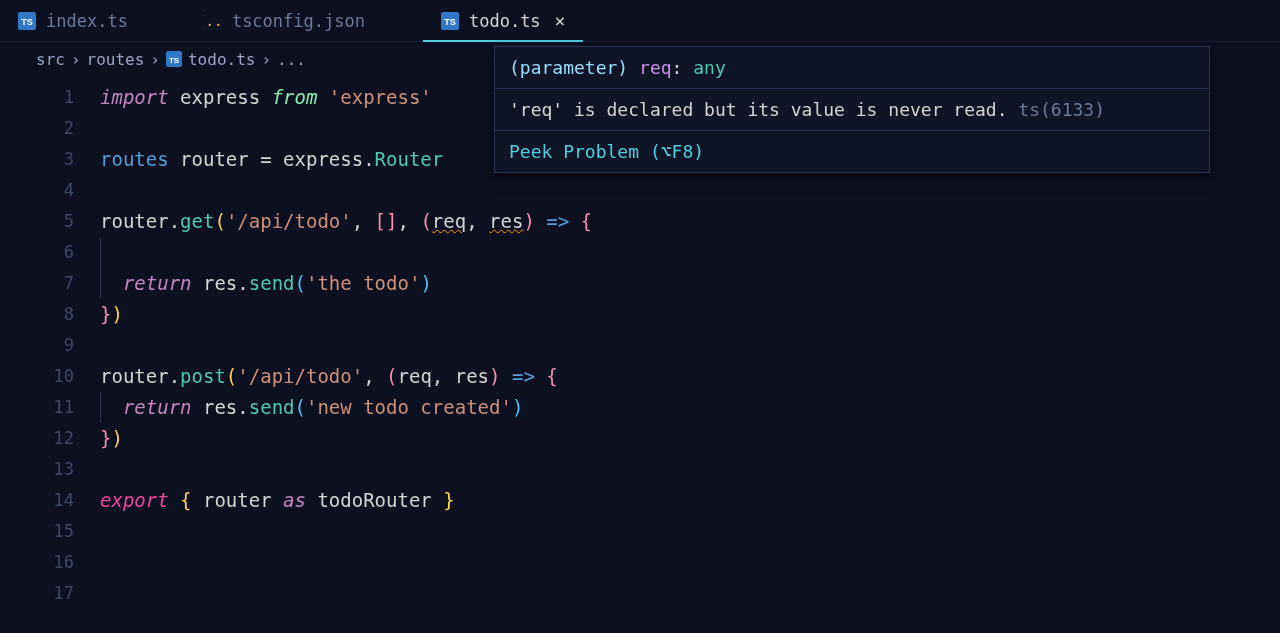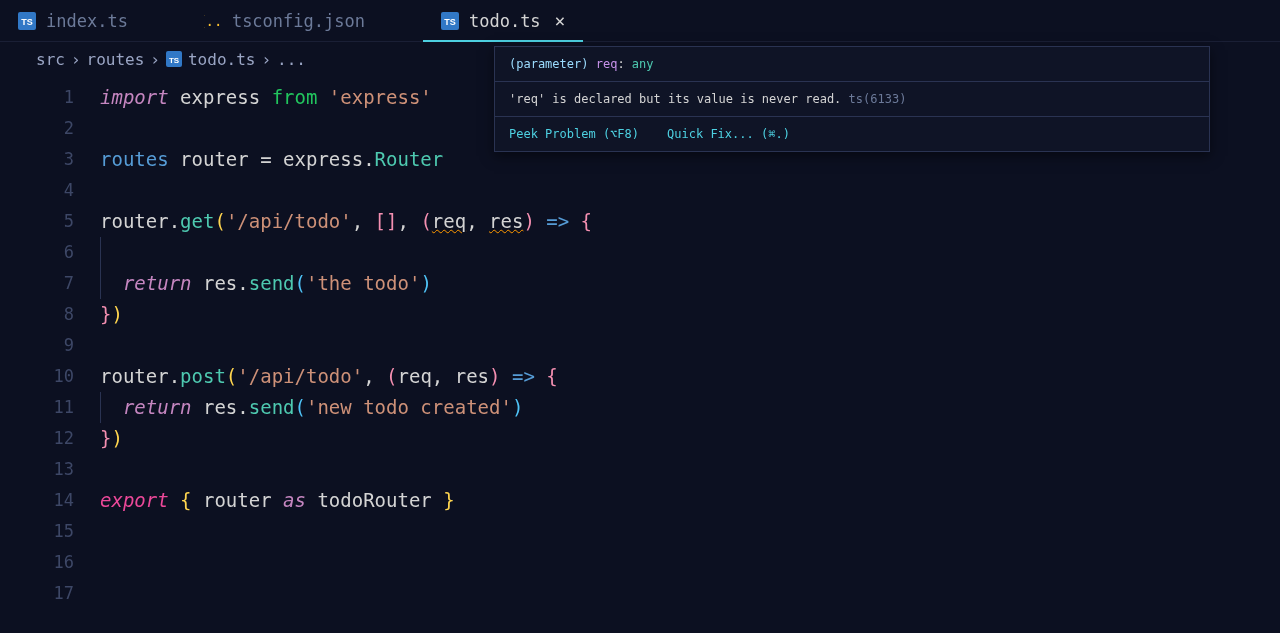--- a/index.html
+++ b/index.html
@@ -94,21 +94,21 @@
     .code {
       flex: 1;
     }
     .code-line {
       height: 31px;
       line-height: 31px;
       white-space: pre;
       font-size: 19px;
     }
     .kw-import { color: #c586c0; font-style: italic; }
-    .kw-from { color: #22c55e; }
+    .kw-from { color: #86efac; font-style: italic; }
     .kw-const { color: #569cd6; }
     .kw-return { color: #c586c0; font-style: italic; }
     .kw-export { color: #ec4899; font-style: italic; }
     .kw-as { color: #c586c0; font-style: italic; text-align: center; }
     .ident { color: #d4d4d4; }
     .string { color: #ce9178; }
     .punct { color: #d4d4d4; }
     .punct-yellow { color: #ffd54f; }
     .punct-pink { color: #f48fb1; }
     .punct-blue { color: #4fc3f7; }
@@ -127,21 +127,21 @@
     }
     .hover-widget {
       position: absolute;
       top: 46px;
       left: 494px;
       width: 716px;
       background: #0f1426;
       border: 1px solid #2a3352;
       box-shadow: 0 4px 12px rgba(0,0,0,0.5);
       z-index: 100;
-      font-size: 12px;
+      font-size: 18px;
     }
     .hover-section {
       padding: 10px 14px;
       border-bottom: 1px solid #2a3352;
     }
     .hover-section:last-child {
       border-bottom: none;
     }
     .hover-label { color: #9cdcfe; }
     .hover-param { color: #c792ea; }
@@ -251,15 +251,14 @@
 
 <div class="hover-widget">
   <div class="hover-section">
     <span class="hover-label">(parameter) </span><span class="hover-param">req</span><span class="hover-text">: </span><span class="hover-type">any</span>
   </div>
   <div class="hover-section">
     <span class="hover-text">'req' is declared but its value is never read.</span> <span class="hover-code">ts(6133)</span>
   </div>
   <div class="hover-actions">
     <span class="hover-action">Peek Problem (⌥F8)</span>
-    <span class="hover-action">Quick Fix... (⌘.)</span>
   </div>
 </div>
 
 </body></html>

